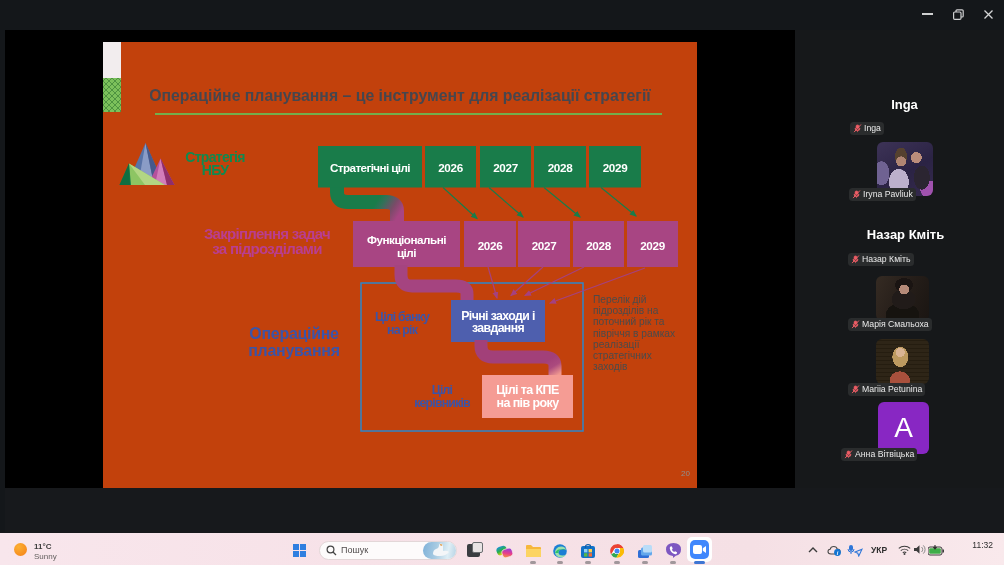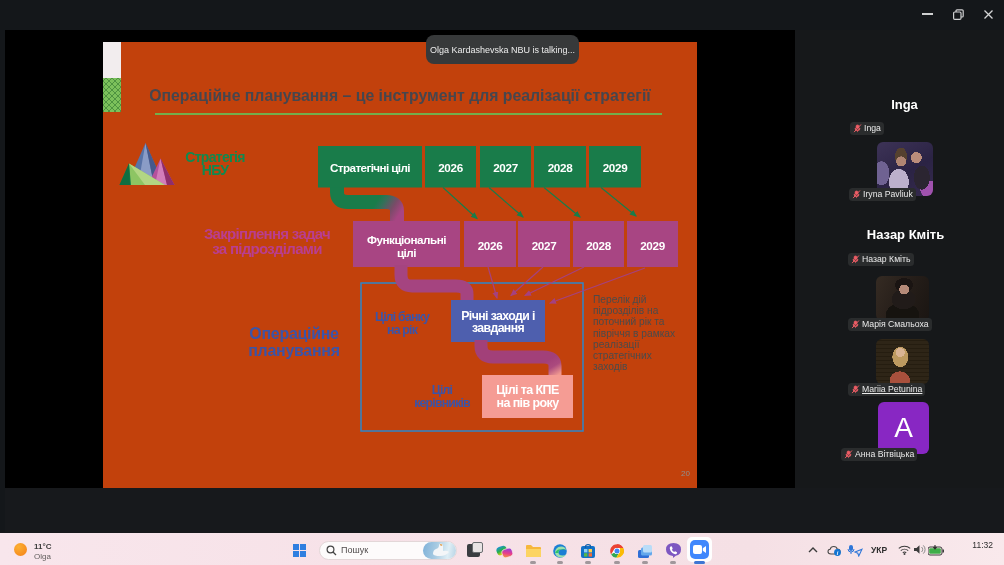--- a/index.html
+++ b/index.html
@@ -212,42 +212,41 @@
           <path d="M5 1 a1.6 1.6 0 0 1 1.6 1.6 V5 A1.6 1.6 0 0 1 5 6.6 1.6 1.6 0 0 1 3.4 5 V2.6 A1.6 1.6 0 0 1 5 1 Z M2.2 4.6 a2.8 2.8 0 0 0 5.6 0 M5 7.4 V9" fill="#ef5e66" stroke="#ef5e66" stroke-width="0.7" fill-rule="evenodd"></path>
           <line x1="1.2" y1="9" x2="8.8" y2="0.6" stroke="#ef5e66" stroke-width="1.1"></line>
         </svg>
       Марія Смальоха</div>
     <div class="tile" style="left:81px;top:309px;width:53px;height:45px;background:
       radial-gradient(circle 4.5px at 46% 30%, #d9b494 0 99%, transparent 100%),
       radial-gradient(ellipse 8px 10px at 46% 40%, #bd9a60 0 99%, transparent 100%),
       radial-gradient(ellipse 10px 9px at 45% 92%, #a8503c 0 99%, transparent 100%),
       repeating-linear-gradient(0deg,#2e2517 0 3px,#251d10 3px 4px),
       linear-gradient(#2a2115,#1f170d);"></div>
-    <div class="pill" style="left:53px;top:353px;text-decoration:underline;">
+    <div class="pill" style="left:53px;top:353px;">
       <svg width="9" height="9" viewBox="0 0 10 10">
           <path d="M5 1 a1.6 1.6 0 0 1 1.6 1.6 V5 A1.6 1.6 0 0 1 5 6.6 1.6 1.6 0 0 1 3.4 5 V2.6 A1.6 1.6 0 0 1 5 1 Z M2.2 4.6 a2.8 2.8 0 0 0 5.6 0 M5 7.4 V9" fill="#ef5e66" stroke="#ef5e66" stroke-width="0.7" fill-rule="evenodd"></path>
           <line x1="1.2" y1="9" x2="8.8" y2="0.6" stroke="#ef5e66" stroke-width="1.1"></line>
         </svg>
       Mariia Petunina</div>
     <div class="tile" style="left:83px;top:372px;width:51px;height:52px;background:#8827c3;
       display:flex;align-items:center;justify-content:center;color:#fff;font-size:28px;">A</div>
     <div class="pill" style="left:46px;top:418px;">
       <svg width="9" height="9" viewBox="0 0 10 10">
           <path d="M5 1 a1.6 1.6 0 0 1 1.6 1.6 V5 A1.6 1.6 0 0 1 5 6.6 1.6 1.6 0 0 1 3.4 5 V2.6 A1.6 1.6 0 0 1 5 1 Z M2.2 4.6 a2.8 2.8 0 0 0 5.6 0 M5 7.4 V9" fill="#ef5e66" stroke="#ef5e66" stroke-width="0.7" fill-rule="evenodd"></path>
           <line x1="1.2" y1="9" x2="8.8" y2="0.6" stroke="#ef5e66" stroke-width="1.1"></line>
         </svg>
       Анна Вітвіцька</div>
   </div>
-  <div id="tooltip" class="abs">Olga Kardashevska NBU is talking...</div>
   <div id="taskbar" class="abs">
 
     <div class="abs" style="left:14px;top:10px;width:13px;height:13px;border-radius:50%;
       background:radial-gradient(circle at 35% 30%,#fbb033,#f57f17);"></div>
     <div class="abs" style="left:34px;top:9px;font-size:8px;color:#3c3c3c;font-weight:700;">11°C</div>
-    <div class="abs" style="left:34px;top:19px;font-size:8px;color:#64605f;">Olga</div>
+    <div class="abs" style="left:34px;top:19px;font-size:8px;color:#64605f;">Sunny</div>
 
     <svg class="abs" style="left:293px;top:11px" width="13" height="13" viewBox="0 0 13 13">
       <rect x="0" y="0" width="6" height="6" fill="#2f7fe0"></rect>
         <rect x="7" y="0" width="6" height="6" fill="#2f7fe0"></rect>
       <rect x="0" y="7" width="6" height="6" fill="#2f7fe0"></rect>
         <rect x="7" y="7" width="6" height="6" fill="#2f7fe0"></rect>
     </svg>
 
     <div class="abs" style="left:319px;top:8px;width:138px;height:19px;background:#fdfbfb;border:1px solid #e3d7d8;border-radius:10px;box-sizing:border-box;"></div>
     <svg class="abs" style="left:326px;top:12px" width="11" height="11" viewBox="0 0 11 11">

